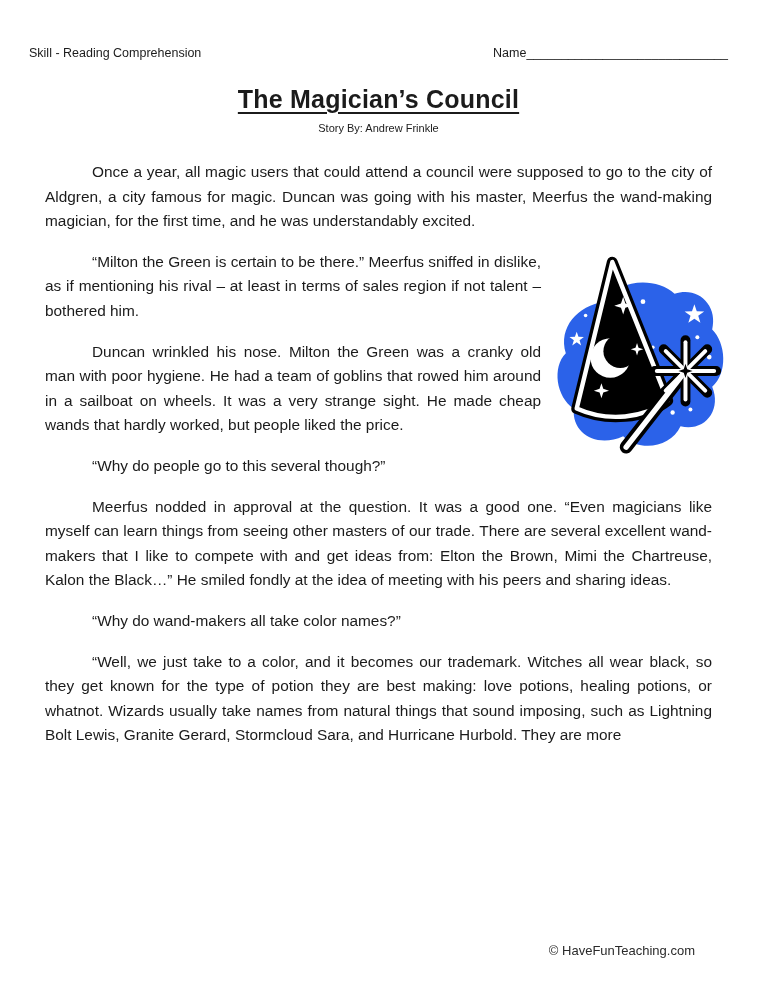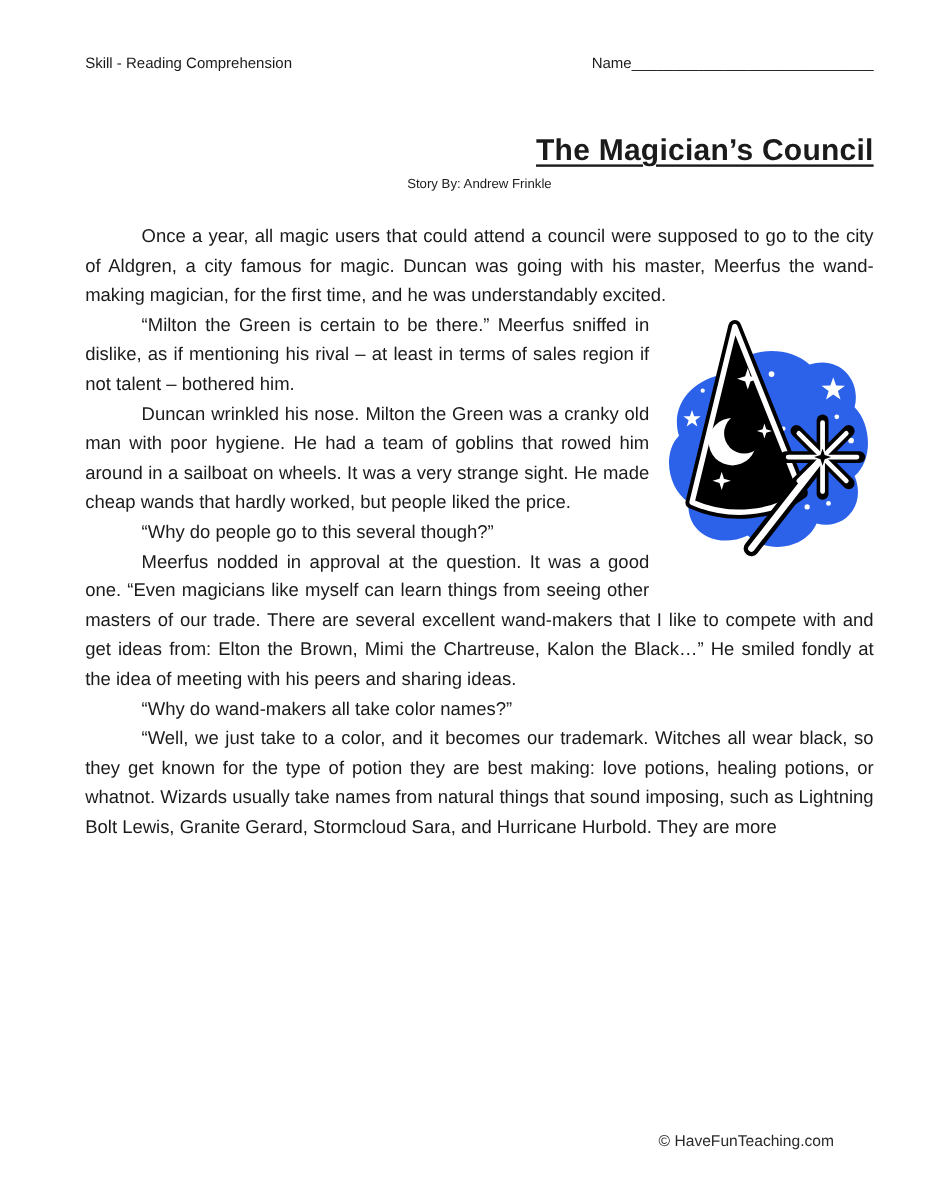--- a/index.html
+++ b/index.html
@@ -4,49 +4,49 @@
 <style>
   * { margin:0; padding:0; box-sizing:border-box; }
   html,body { background:#ffffff; }
   .page {
     position:relative;
     width:773px; height:1000px;
     margin:0 auto;
     background:#ffffff;
     font-family:"Liberation Sans", sans-serif;
     color:#1b1b1b;
-    padding:46px 45px 0 71px;
+    padding:46px 45px 0 29px;
     overflow:hidden;
   }
   .header {
     display:flex;
     justify-content:space-between;
     align-items:flex-end;
     font-size:12.5px;
   }
   .name-field { white-space:nowrap; }
-  .title-wrap { text-align:right; margin-top:51px; }
+  .title-wrap { text-align:center; margin-top:25px; }
   .doc-title {
     display:inline-block;
     font-size:25px;
     font-weight:bold;
     letter-spacing:0.2px;
     text-decoration:underline;
     text-decoration-thickness:2px;
     text-underline-offset:4px;
   }
   .byline { text-align:center; font-size:11px; margin-top:8px; }
   .story {
     margin-top:26px;
     font-size:15.4px;
     line-height:24.6px;
     text-align:justify;
     text-justify:inter-word;
   }
-  .story p { margin:0; text-indent:47px; }
+  .story p { margin:16px; text-indent:47px; }
   .illustration {
     float:right;
     width:178px; height:226px;
     margin:2px 0 4px 9px;
   }
   .illustration svg { width:100%; height:100%; display:block; }
   .footer {
     position:absolute;
     right:78px; bottom:42px;
     font-size:13px;

